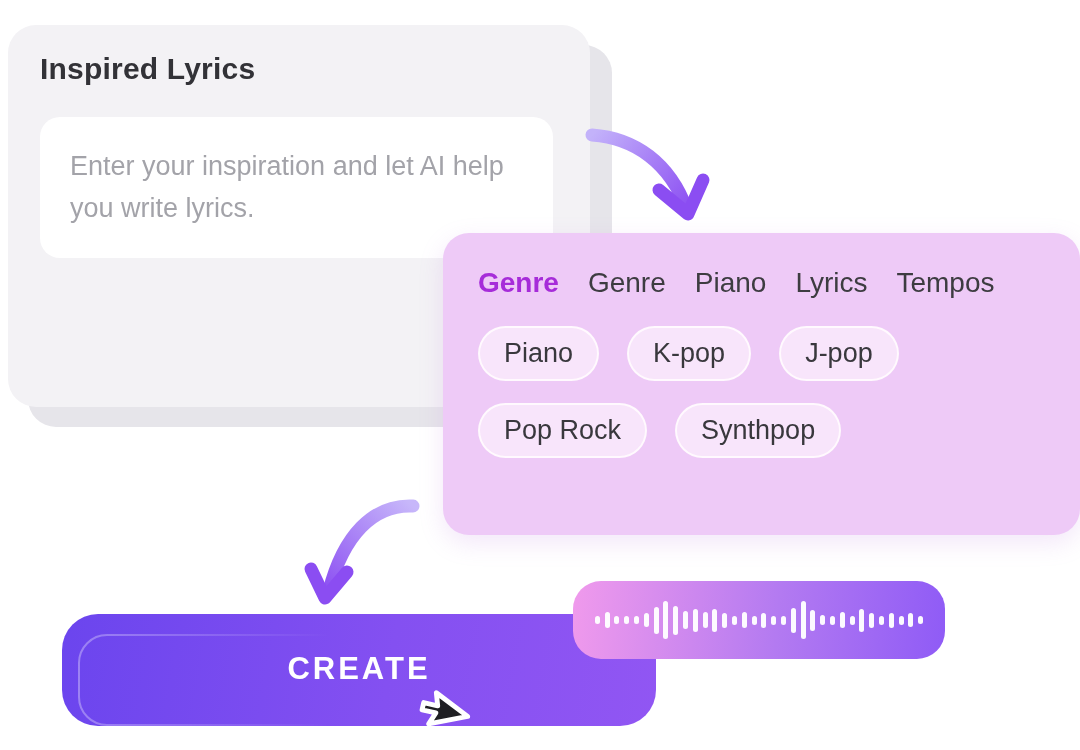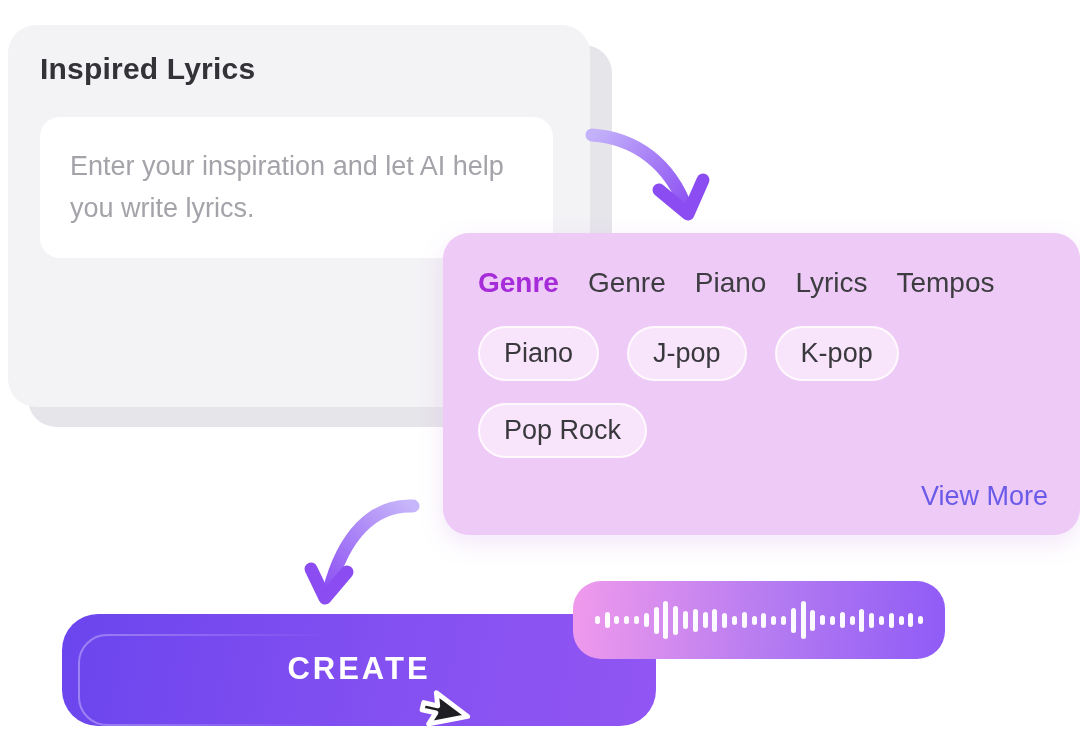--- a/index.html
+++ b/index.html
@@ -203,27 +203,27 @@
   <div class="tags-panel">
     <div class="tabs-row">
       <div class="tab active">Genre</div>
       <div class="tab">Genre</div>
       <div class="tab">Piano</div>
       <div class="tab">Lyrics</div>
       <div class="tab">Tempos</div>
     </div>
     <div class="pills-row">
       <div class="pill">Piano</div>
+      <div class="pill">K-pop</div>
       <div class="pill">J-pop</div>
-      <div class="pill">K-pop</div>
     </div>
     <div class="pills-row second">
       <div class="pill">Pop Rock</div>
-    </div>
-    <div class="view-more">View More</div>
+      <div class="pill">Synthpop</div>
+    </div>
   </div>
 
   <svg class="arrow-2" width="130" height="118" viewBox="0 0 130 118">
     <defs>
       <linearGradient id="ag2" x1="115" y1="10" x2="29" y2="100" gradientUnits="userSpaceOnUse">
         <stop offset="0" stop-color="#c7b7fa"></stop>
         <stop offset="1" stop-color="#8b4df2"></stop>
       </linearGradient>
     </defs>
     <path d="M115,10 C75,8 45,40 31,95" fill="none" stroke="url(#ag2)" stroke-width="13" stroke-linecap="round"></path>

